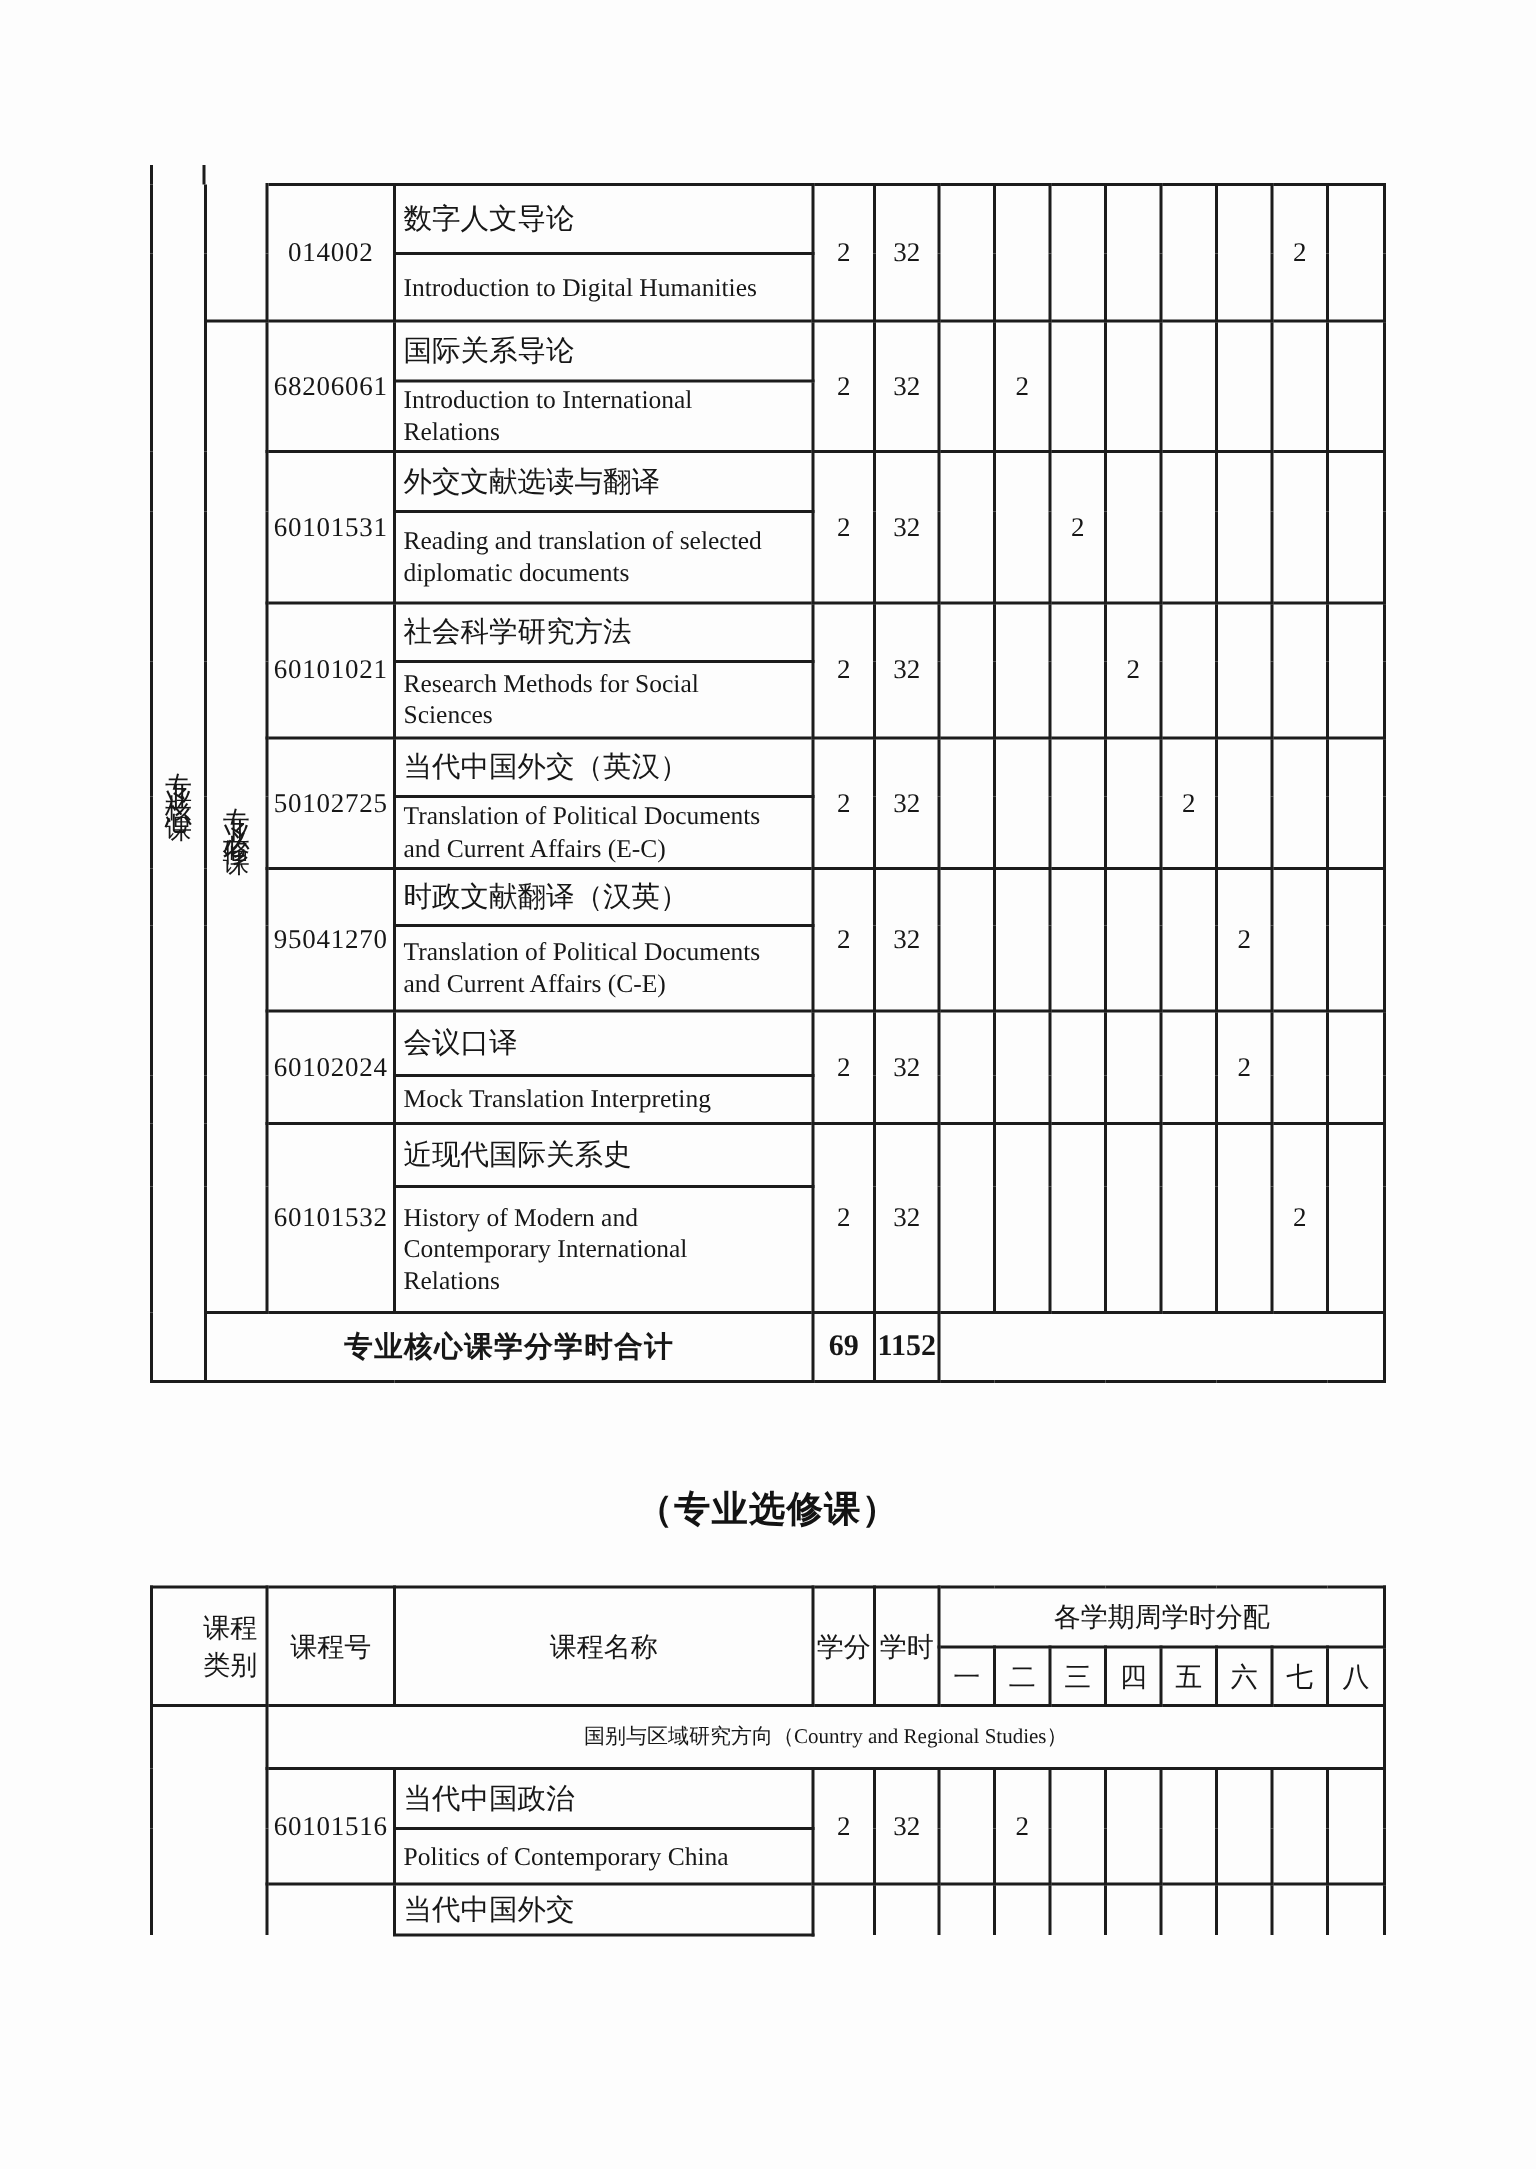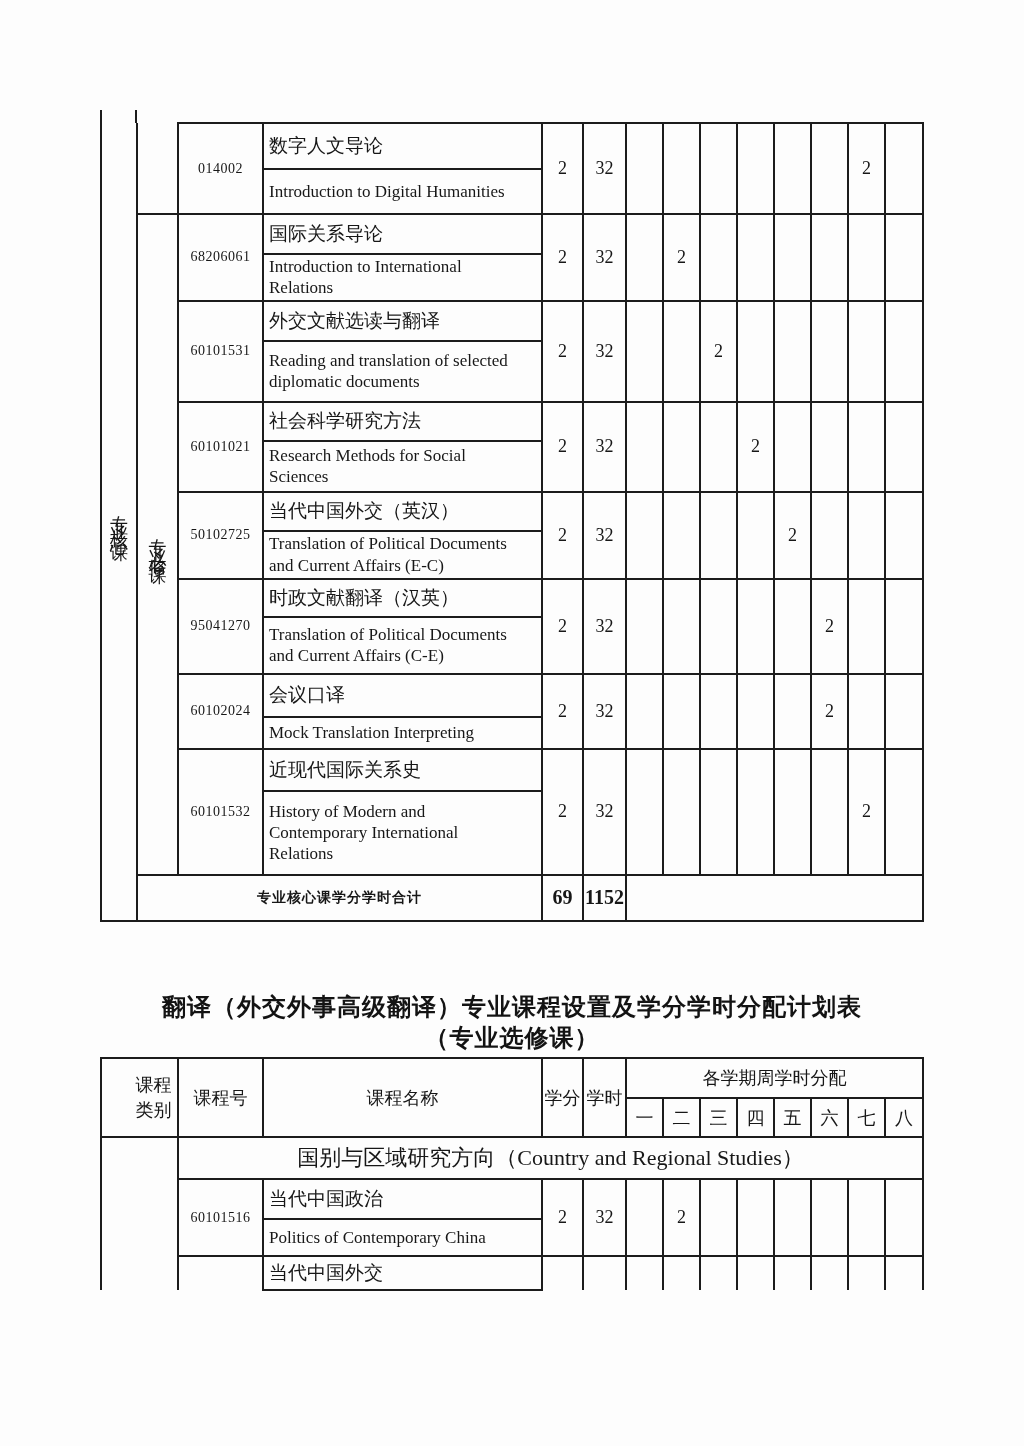--- a/index.html
+++ b/index.html
@@ -20,36 +20,36 @@
   .t1 { top:122px; width:822px; }
   .t2 { top:1057px; width:822px; }
 
   td {
     border:2px solid #1c1c1c;
     text-align:center; vertical-align:middle;
     font-size:18px; overflow:hidden;
   }
   td.zh  { text-align:left; font-size:19px; padding:1px 4px 1px 5px; }
   td.en  { text-align:left; font-size:17px; padding:1px 4px 1px 5px; white-space:pre-line; line-height:1.25; }
-  td.code{ font-size:14px; letter-spacing:0.5px; }
+  td.code{ font-size:18px; letter-spacing:0.5px; }
   td.num { font-size:18px; }
   td.hdr { font-size:18px; }
   td.cat-hdr { white-space:pre-line; line-height:1.35;padding-left:28px; }
-  td.direction { font-size:22px; }
+  td.direction { font-size:14px; }
   td.no-top { border-top:none; }
   td.no-bottom { border-bottom:none; }
 
   .vtext {
     writing-mode:vertical-rl; text-orientation:upright;
     font-size:18px; letter-spacing:7px; display:inline-block;
   }
 
   td.sum-label {
     font-family:"Liberation Sans","DejaVu Sans",sans-serif;
-    font-weight:700; font-size:14px; letter-spacing:1px;
+    font-weight:700; font-size:19px; letter-spacing:1px;
   }
   td.sum-num { font-weight:700; font-size:20px; }
 
   .title-block {
     position:absolute; top:991px; left:0; width:1024px; text-align:center;
     font-family:"Liberation Sans","DejaVu Sans",sans-serif;
     font-weight:700; color:#131313;
   }
   .title-line { font-size:24px; line-height:31px; letter-spacing:1px; }
 </style>
@@ -228,21 +228,20 @@
         <tr style="height: 46px;">
           <td class="sum-label" colspan="3">专业核心课学分学时合计</td>
           <td class="sum-num">69</td>
           <td class="sum-num">1152</td>
           <td colspan="8"></td>
         </tr>
       </tbody>
   </table>
 
   <div class="title-block">
-    <div class="title-line">翻译（外交外事高级翻译）专业课程设置及学分学时分配计划表</div>
     <div class="title-line">（专业选修课）</div>
   </div>
 
   <table class="t2">
     <colgroup>
       <col style="width:77px">
         <col style="width:85px">
         <col style="width:279px">
       <col style="width:41px">
         <col style="width:43px">

